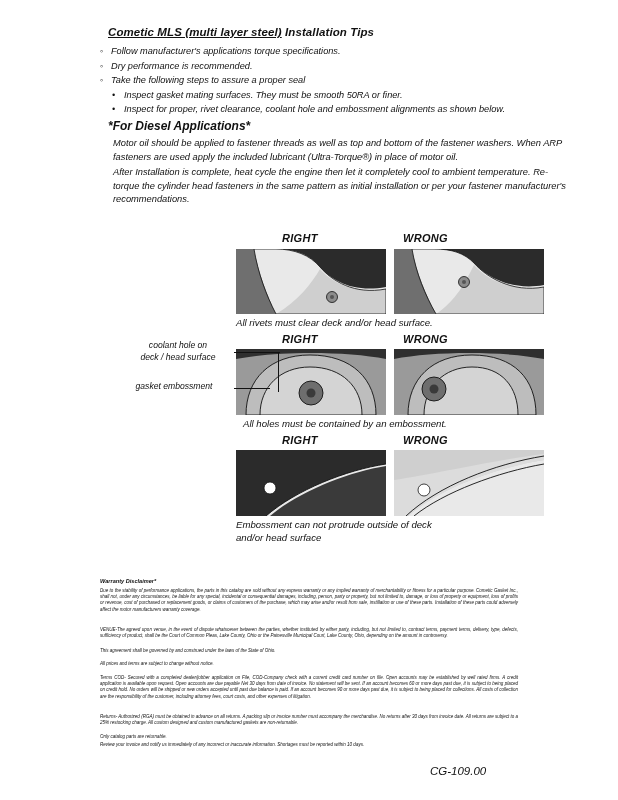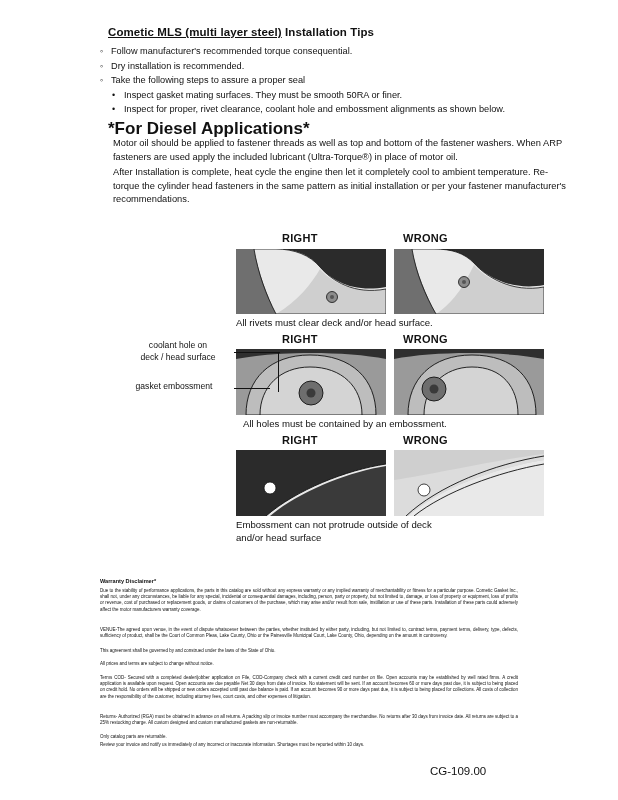--- a/index.html
+++ b/index.html
@@ -4,21 +4,21 @@
 <style>
   html,body{margin:0;padding:0;}
   body{
     width:618px;height:800px;
     background:#ffffff;
     font-family:"Liberation Sans", sans-serif;
     color:#111;
     position:relative;
     overflow:hidden;
   }
-  .page{position:relative;width:517px;height:800px;}
+  .page{position:relative;width:517px;height:800px;font-style:italic;}
 
   
   .h1{
     position:absolute;left:108px;top:26px;
     font-size:11.5px;font-weight:bold;color:#111;
     letter-spacing:0.1px;
   }
   .h1 .ul{ text-decoration:underline; }
 
   .bullets{position:absolute;left:100px;top:44px;width:470px;}
@@ -34,21 +34,21 @@
     font-size:9.2px;line-height:14.6px;color:#111;
     padding-left:24px;position:relative;
   }
   .b2::before{
     content:"\2022";
     position:absolute;left:12px;top:0;font-size:9px;color:#111;
   }
 
   .h2{
     position:absolute;left:108px;top:119px;
-    font-size:17px;font-weight:bold;color:#111;
+    font-size:12px;font-weight:bold;color:#111;
   }
   .para{
     position:absolute;left:113px;
     font-size:9.3px;line-height:13.6px;color:#111;width:460px;
   }
   .p1{top:137px;}
   .p2{top:166px;}
   .p3{top:212px;}
 
   
@@ -88,22 +88,22 @@
 </head>
 <body>
 
 <div class="page">
 
   <div class="h1">
     <span class="ul">Cometic MLS (multi layer steel)</span><span> Installation Tips</span>
   </div>
 
   <div class="bullets">
-    <div class="b1">Follow manufacturer's recommended torque consequential.</div>
-    <div class="b1">Dry installation is recommended.</div>
+    <div class="b1">Follow manufacturer's applications torque specifications.</div>
+    <div class="b1">Dry performance is recommended.</div>
     <div class="b1">Take the following steps to assure a proper seal</div>
     <div class="b2">Inspect gasket mating surfaces.  They must be smooth 50RA or finer.</div>
     <div class="b2">Inspect for proper, rivet clearance, coolant hole and embossment alignments as shown below.</div>
   </div>
 
   <div class="h2">*For Diesel Applications*</div>
   <div class="para p2">After Installation is complete, heat cycle the engine then let it completely cool to ambient temperature. Re-torque the cylinder head fasteners in the same pattern as initial installation or per your fastener manufacturer's recommendations.</div>
   <div class="para p1">Motor oil should be applied to fastener threads as well as top and bottom of the fastener washers. When ARP fasteners are used apply the included lubricant (Ultra-Torque®) in place of motor oil.</div>
 
   <div class="figlabel" style="left:282px;top:232px;">RIGHT</div>

